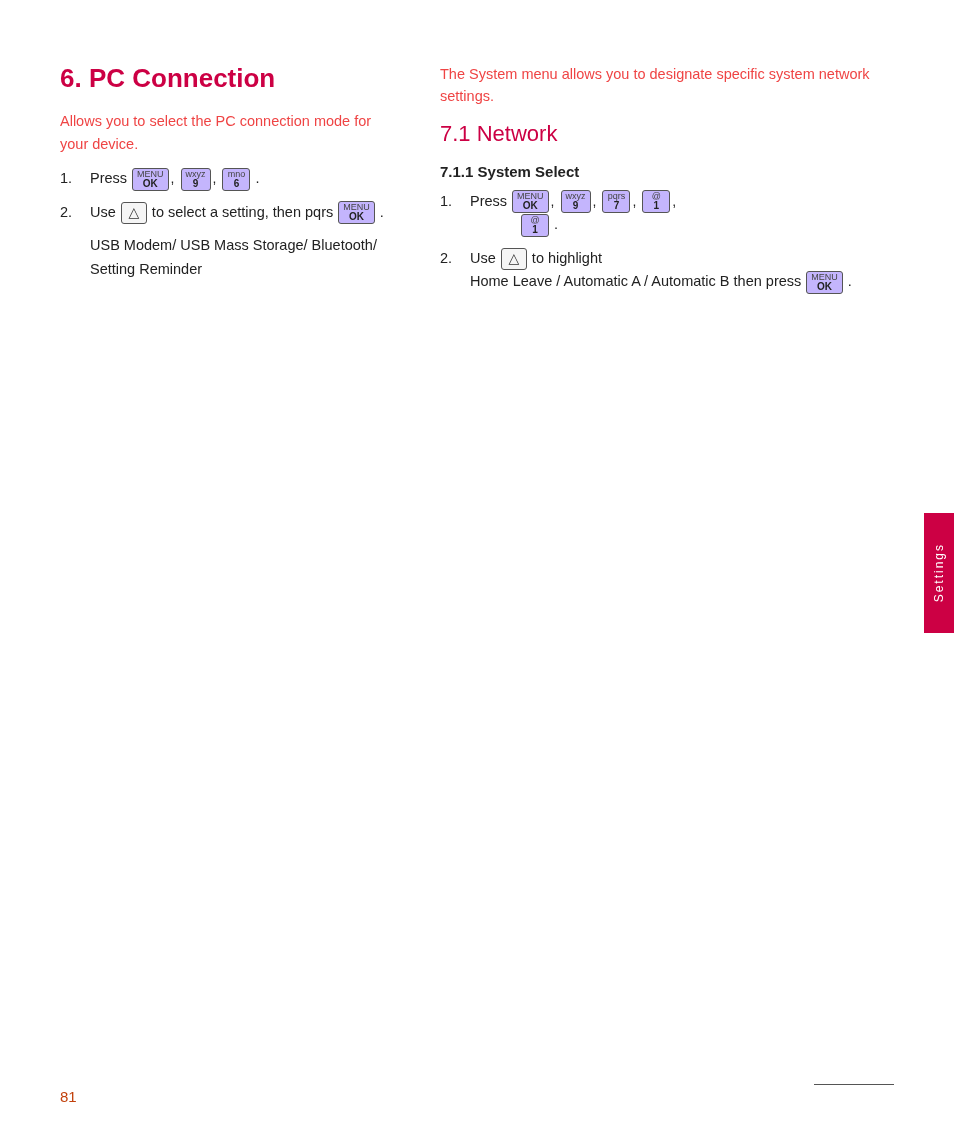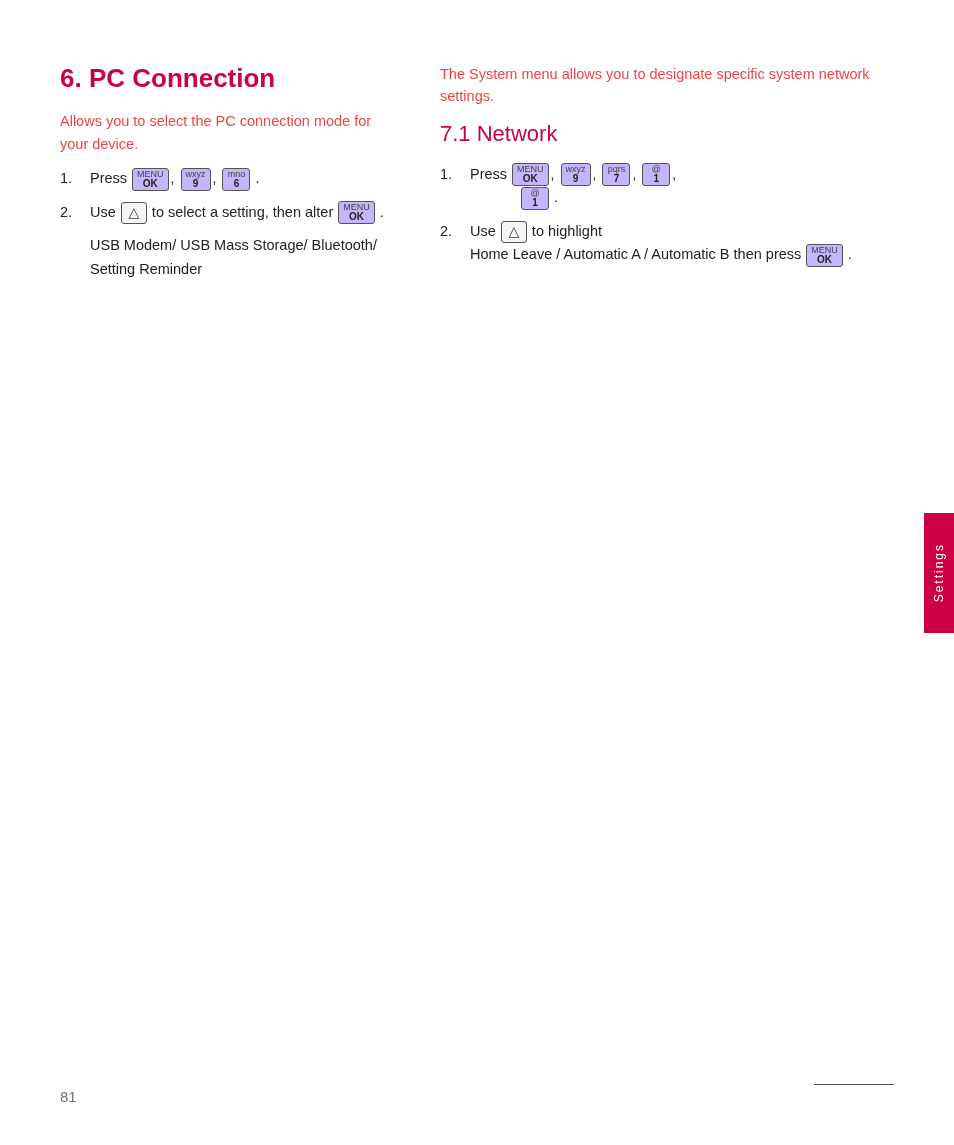--- a/index.html
+++ b/index.html
@@ -148,21 +148,21 @@
       font-weight: normal;
       font-size: 14.5px;
       line-height: 1.6;
     }
 
     .page-number {
       position: absolute;
       bottom: 40px;
       left: 60px;
       font-size: 15px;
-      color: #737373;
+      color: #c2410c;
     }
 
     .settings-tab {
       position: absolute;
       right: 0;
       top: 50%;
       transform: translateY(-50%);
       width: 30px;
       height: 120px;
       background: #cc0044;
@@ -232,21 +232,21 @@
               </span>
             </span> .
         </span>
       </div>
 
       <div class="step">
         <span class="step-number">2.</span>
         <span class="step-content">
           <span>Use </span>
           <span class="nav-key">△</span>
-          <span> to select a setting, then alter </span>
+          <span> to select a setting, then pqrs </span>
           <span class="key-badge">
               <span class="key-badge-inner">
                 <span class="top-label">MENU</span>
                 <span class="main-label">OK</span>
               </span>
             </span> .
         </span>
       </div>
 
       <div style="margin-left: 30px; margin-top: 8px;">
@@ -255,20 +255,21 @@
 
     </div>
 
     <div class="right-col">
 
 
       <p class="body-text">The System menu allows you to designate specific system network settings.</p>
 
       <h3 class="subsection-title">7.1  Network</h3>
 
+      <h4 class="sub-subsection-title">7.1.1  System Select</h4>
 
 
       <div class="step">
         <span class="step-number">1.</span>
         <span class="step-content">
           <span>Press </span>
           <span class="key-badge">
               <span class="key-badge-inner">
                 <span class="top-label">MENU</span>
                 <span class="main-label">OK</span>

